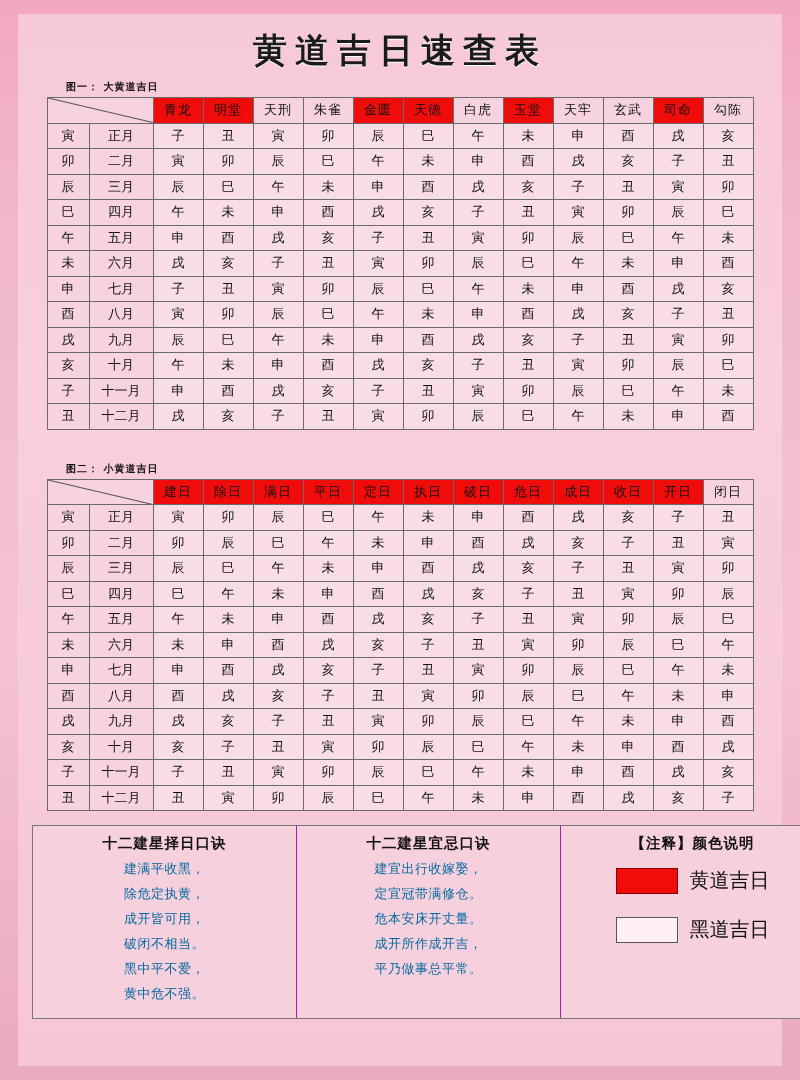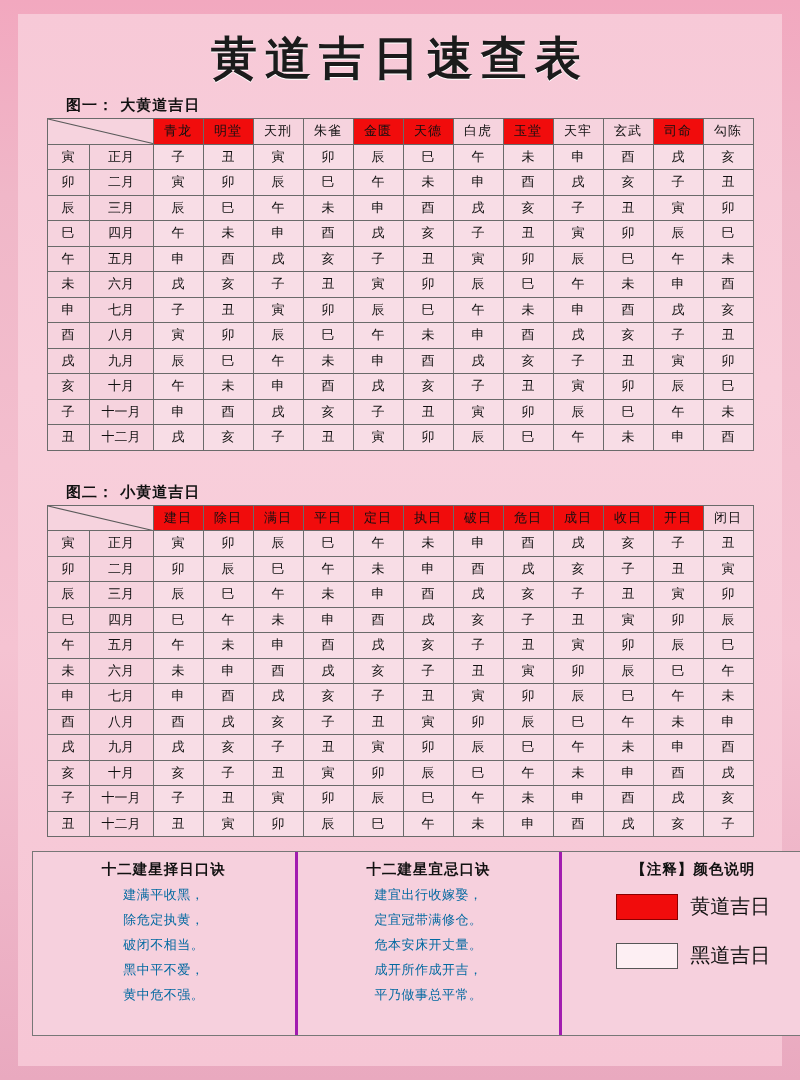--- a/index.html
+++ b/index.html
@@ -18,28 +18,28 @@
   .sheet {
     position: absolute;
     left: 18px; top: 14px;
     width: 764px; height: 1052px;
     background: linear-gradient(180deg,#f7c9d7 0%, #f8cfdb 35%, #f6c6d5 100%);
     padding: 6px 14px 0 14px;
   }
   h1.title {
     margin: 8px 0 4px 0;
     text-align: center;
-    font-size: 46px;
+    font-size: 34px;
     font-weight: bold;
     letter-spacing: 8px;
     color: #1b1b1b;
     text-shadow: 0 1px 0 #fff;
   }
   .fig-label {
-    font-size: 15px;
+    font-size: 10px;
     font-weight: bold;
     color: #111;
     margin: 6px 0 3px 34px;
     letter-spacing: 1px;
   }
   table.grid {
     border-collapse: collapse;
     width: 706px;
     margin: 0 auto;
     table-layout: fixed;
@@ -109,21 +109,21 @@
     margin: 14px auto 4px auto;
     border: 1px solid #777;
     background: #f6d0dd;
     display: flex;
     min-height: 185px;
   }
   .bcol {
     flex: 1 1 0;
     padding: 6px 4px 8px 4px;
   }
-  .bcol + .bcol { border-left: 3px solid #a21caf; }
+  .bcol + .bcol { border-left: 1px solid #a21caf; }
   .bcol h3 {
     margin: 2px 0 7px 0;
     text-align: center;
     font-size: 14.5px;
     font-weight: bold;
     color: #111;
     letter-spacing: 1px;
   }
   .bcol p {
     margin: 0 0 7px 0;
@@ -638,20 +638,21 @@
           </tr>
         </tbody>
     </table>
 
     <div class="bottom">
       <div class="bcol">
         <h3>十二建星择日口诀</h3>
         <div id="col1lines">
             <p>建满平收黑，</p>
             <p>除危定执黄，</p>
+            <p>成开皆可用，</p>
             <p>破闭不相当。</p>
             <p>黑中平不爱，</p>
             <p>黄中危不强。</p>
           </div>
       </div>
       <div class="bcol">
         <h3>十二建星宜忌口诀</h3>
         <div id="col2lines">
             <p>建宜出行收嫁娶，</p>
             <p>定宜冠带满修仓。</p>

